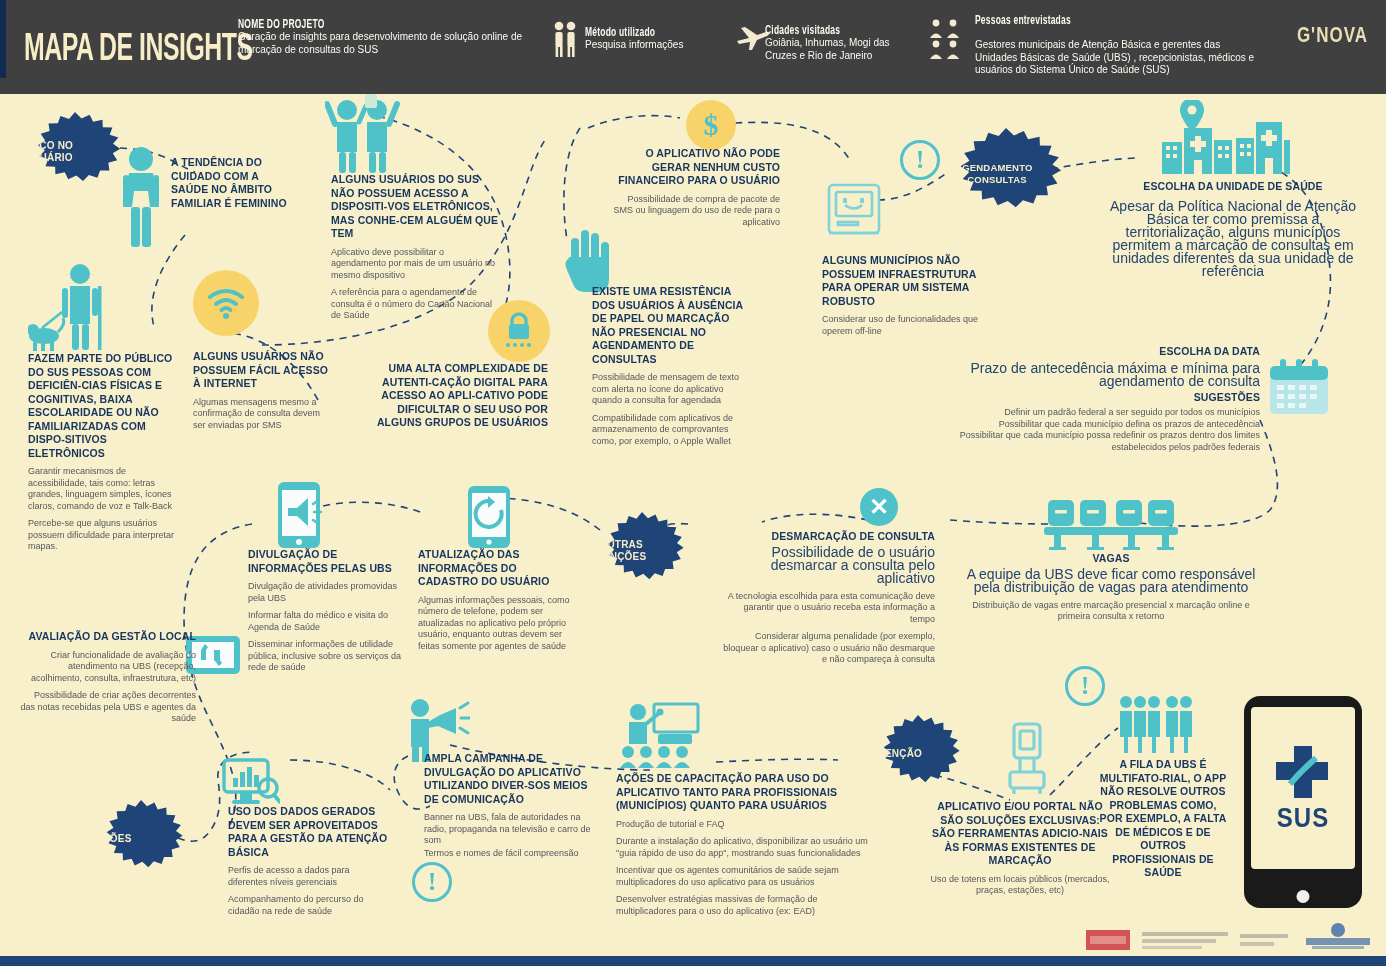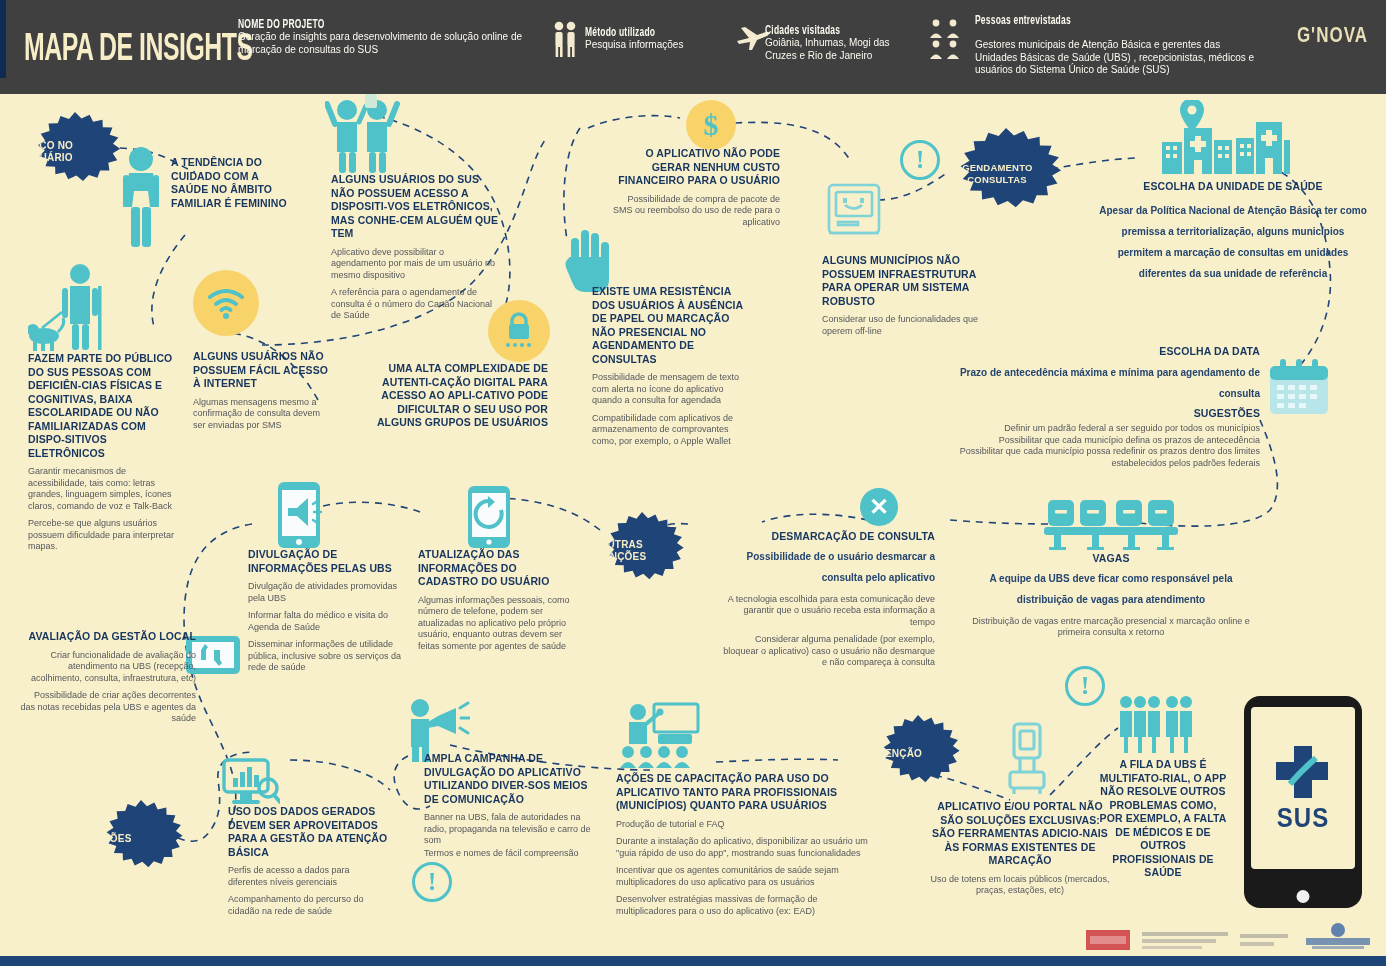--- a/index.html
+++ b/index.html
@@ -68,21 +68,21 @@
   .node { position: absolute; }
   .h-title {
     color: #16355f; font-weight: bold;
     font-size: 10.5px; line-height: 13.5px;
     letter-spacing: 0.1px;
   }
   .body-txt {
     color: #55585c; font-size: 9px; line-height: 11.5px;
     margin-top: 6px;
   }
-  .body-txt.dark { color: #23456f; font-weight: bold; font-size: 10px; line-height: 21px;}
+  .body-txt.dark { color: #23456f; font-weight: normal; font-size: 14px; line-height: 13px;}
   .ctr { text-align: center; }
   .rgt { text-align: right; }
   
   .burst {
     position: absolute;
     background: #1f4477;
     color: #f7eec8;
     display: flex; align-items: center; justify-content: flex-start;
     text-align: center;
     font-weight: bold;
@@ -353,21 +353,21 @@
     <div class="h-title">EXISTE UMA RESISTÊNCIA DOS USUÁRIOS À AUSÊNCIA DE PAPEL OU MARCAÇÃO NÃO PRESENCIAL NO AGENDAMENTO DE CONSULTAS</div>
     <div class="body-txt">Possibilidade de mensagem de texto com alerta no ícone do aplicativo quando a consulta for agendada</div>
     <div class="body-txt">Compatibilidade com aplicativos de armazenamento de comprovantes como, por exemplo, o Apple Wallet</div>
   </div>
 
   <div class="circ-y" style="left:686px; top:100px; width:50px; height:50px;">
     <span style="color:#4fc2c9; font-size:30px; font-weight:bold; font-family:'Liberation Serif',serif;">$</span>
   </div>
   <div class="node rgt" style="left:610px; top:147px; width:170px;">
     <div class="h-title">O APLICATIVO NÃO PODE GERAR NENHUM CUSTO FINANCEIRO PARA O USUÁRIO</div>
-    <div class="body-txt">Possibilidade de compra de pacote de SMS ou reembolso do uso de rede para o aplicativo</div>
+    <div class="body-txt">Possibilidade de compra de pacote de SMS ou linguagem do uso de rede para o aplicativo</div>
   </div>
 
   <div class="bang" style="left:900px; top:140px; width:40px; height:40px;">!</div>
 
   <svg class="ic" style="left:826px; top:182px;" width="56" height="60" viewBox="0 0 56 60">
     <g fill="none" stroke="#7fd3d8" stroke-width="2.6">
       <rect x="3" y="3" width="50" height="48" rx="4"></rect>
       <rect x="10" y="10" width="36" height="24" rx="2"></rect>
       <rect x="12" y="40" width="20" height="3"></rect>
       <path d="M3 51 h50"></path>

